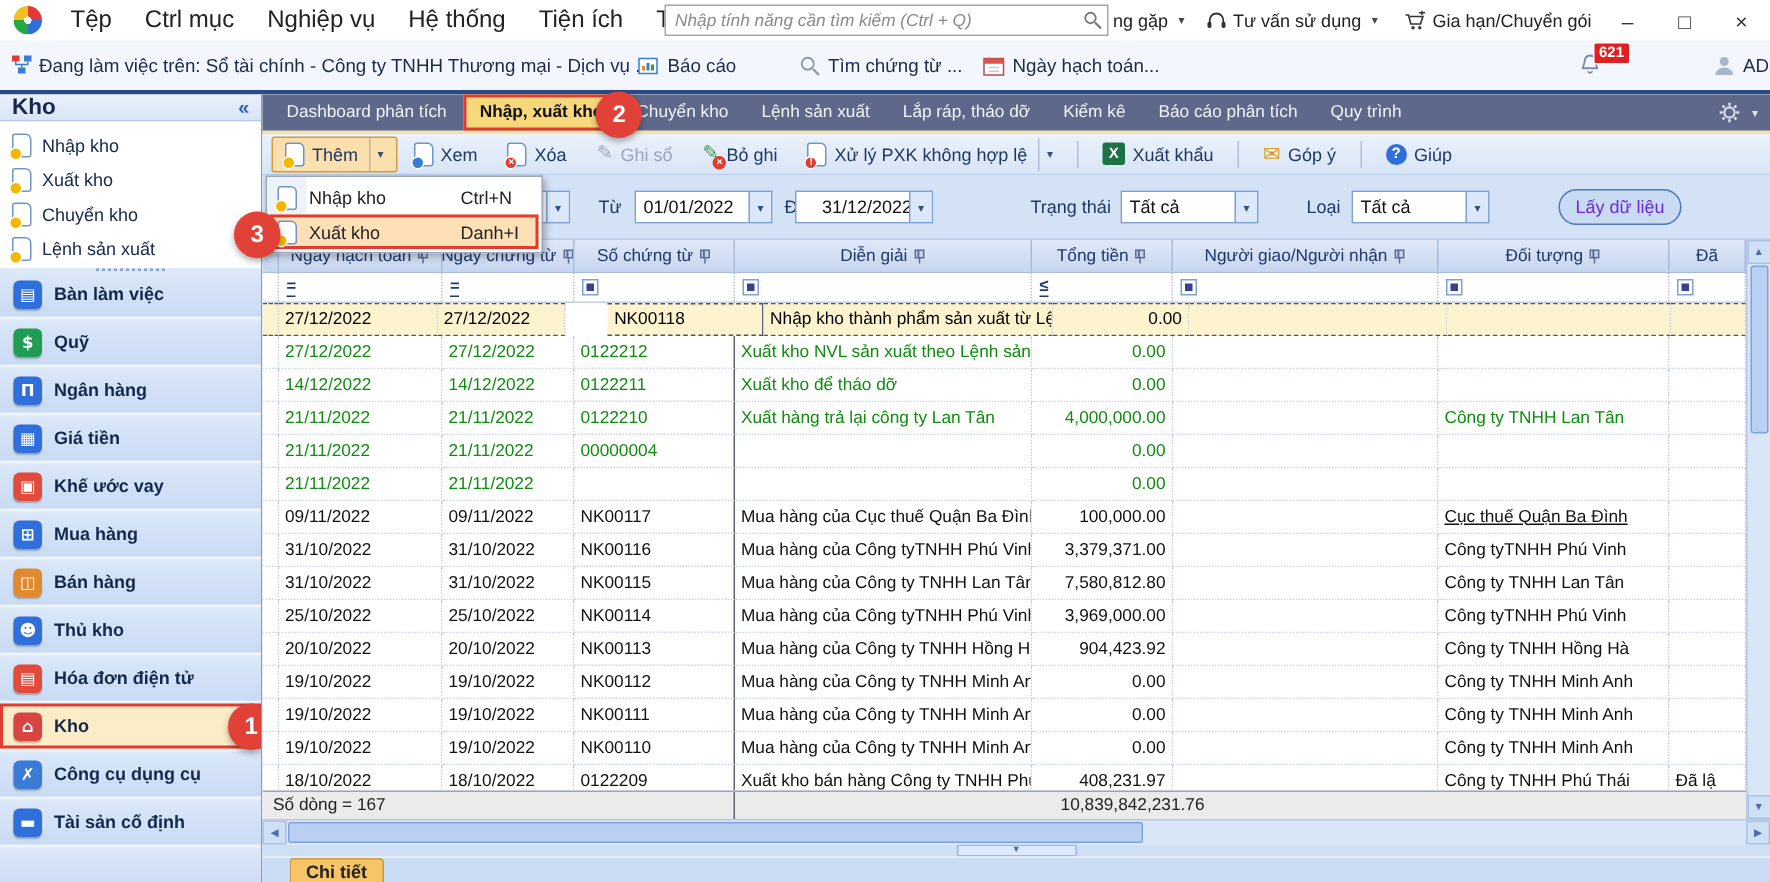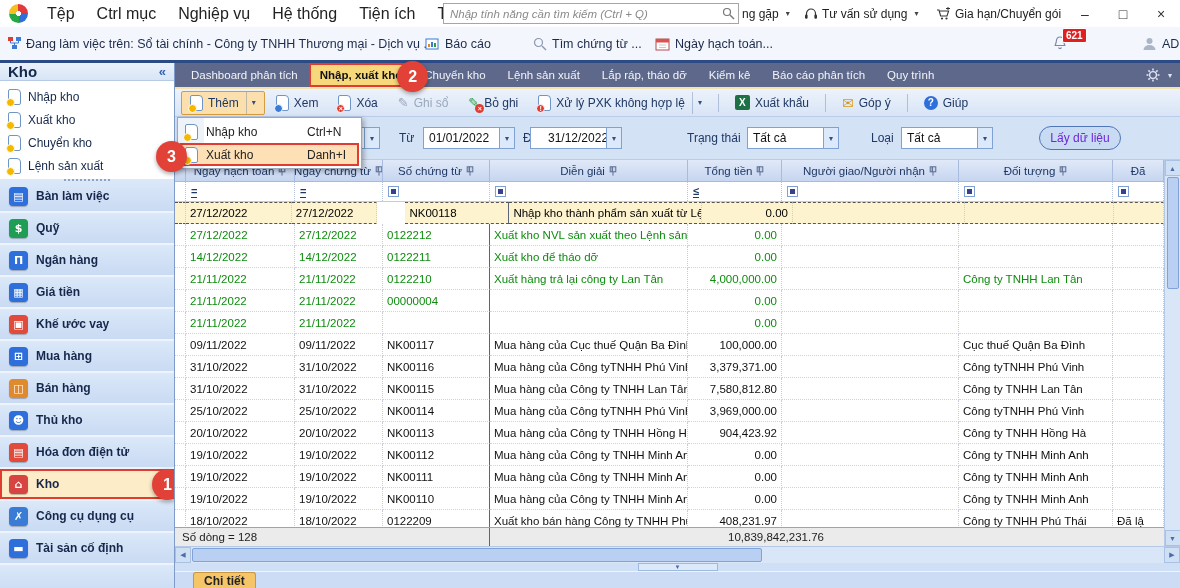--- a/index.html
+++ b/index.html
@@ -136,21 +136,21 @@
   .gcell{display:flex;align-items:center;padding:0 4px;border-right:1px dotted #c3cde0;
          border-bottom:1px dotted #ccd4e4;font-size:11.5px;white-space:nowrap;overflow:hidden;color:#111;}
   .gcell.num{justify-content:flex-end;}
   .grow > .gcell:nth-child(4){border-right:1px solid #5a6578;}
   .grow.green .gcell{color:#0e8c0e;}
   .grow.selected .gcell{background:#fdf3cf;color:#000;border-bottom:1px dashed #555;border-top:1px dashed #555;}
   .gsummary{position:absolute;left:0;top:367px;height:19px;background:#ebebeb;border-top:1px solid #9aa4b5;
             font-size:11.5px;color:#222;}
   .gsummary .fixline{position:absolute;left:314px;top:0;bottom:0;border-left:1px solid #5a6578;}
   .sum-count{position:absolute;left:7px;top:3px;}
-  .sum-total{position:absolute;left:327px;width:322px;top:3px;text-align:right;}
+  .sum-total{position:absolute;left:306px;width:322px;top:3px;text-align:right;}
   .vscroll{position:absolute;right:0;top:0;width:16px;height:386px;background:#d9e6f8;
            border-left:1px solid #b5c8e6;display:flex;flex-direction:column;align-items:center;}
   .varrow{height:16px;width:16px;display:flex;align-items:center;justify-content:center;
           font-size:7px;color:#4a6da8;background:#cfe0f5;border:1px solid #a9c2e4;}
   .vthumb{width:12px;height:112px;margin-top:1px;background:#b9d0f2;border:1px solid #7fa3d8;border-radius:2px;}
   .vspacer{flex:1;}
 
   .hscroll{position:relative;height:17px;background:#d9e6f8;border-top:1px solid #b5c8e6;}
   .harrow{position:absolute;top:0;width:16px;height:16px;display:flex;align-items:center;justify-content:center;
           font-size:7px;color:#4a6da8;background:#cfe0f5;border:1px solid #a9c2e4;}
@@ -689,21 +689,21 @@
               <div class="gcell" style="width: 51px;"></div>
             </div>
             <div class="grow">
               <div class="gcell ind" style="width: 11px;"></div>
               <div class="gcell" style="width: 109px;">09/11/2022</div>
               <div class="gcell" style="width: 88px;">09/11/2022</div>
               <div class="gcell" style="width: 107px;">NK00117</div>
               <div class="gcell" style="width: 198px;">Mua hàng của Cục thuế Quận Ba Đình t</div>
               <div class="gcell num" style="width: 94px;">100,000.00</div>
               <div class="gcell" style="width: 177px;"></div>
-              <div class="gcell" style="width: 154px;">Cục thuế Quận Ba Đình</div>
+              <div class="gcell" style="width: 154px; text-decoration: underline;">Cục thuế Quận Ba Đình</div>
               <div class="gcell" style="width: 51px;"></div>
             </div>
             <div class="grow">
               <div class="gcell ind" style="width: 11px;"></div>
               <div class="gcell" style="width: 109px;">31/10/2022</div>
               <div class="gcell" style="width: 88px;">31/10/2022</div>
               <div class="gcell" style="width: 107px;">NK00116</div>
               <div class="gcell" style="width: 198px;">Mua hàng của Công tyTNHH Phú Vinh t</div>
               <div class="gcell num" style="width: 94px;">3,379,371.00</div>
               <div class="gcell" style="width: 177px;"></div>
@@ -783,21 +783,21 @@
               <div class="gcell" style="width: 107px; text-align: center;">0122209</div>
               <div class="gcell" style="width: 198px;">Xuất kho bán hàng Công ty TNHH Phú</div>
               <div class="gcell num" style="width: 94px;">408,231.97</div>
               <div class="gcell" style="width: 177px;"></div>
               <div class="gcell" style="width: 154px;">Công ty TNHH Phú Thái</div>
               <div class="gcell" style="width: 51px;">Đã lậ</div>
             </div>
           </div>
         <div class="gsummary">
           <span class="fixline"></span>
-          <span class="sum-count">Số dòng = 128</span>
+          <span class="sum-count">Số dòng = 167</span>
           <span class="sum-total">10,839,842,231.76</span>
         </div>
         <div class="vscroll">
           <span class="varrow">▲</span>
           <span class="vthumb"></span>
           <span class="vspacer"></span>
           <span class="varrow">▼</span>
         </div>
       </div>
 

